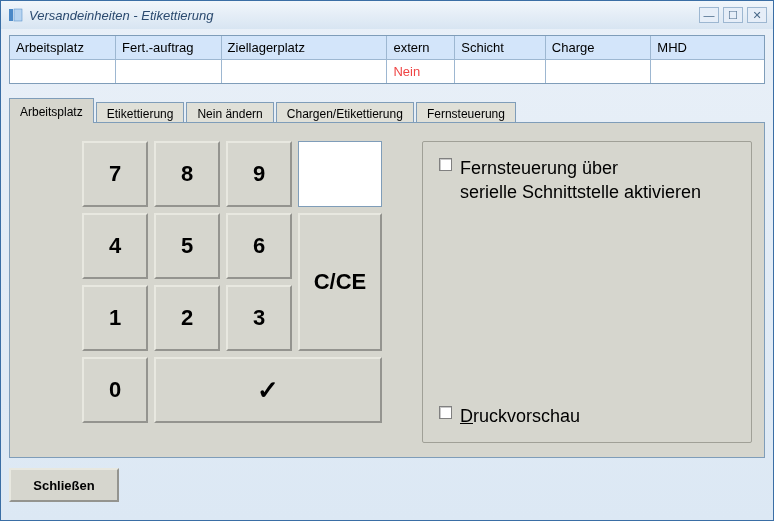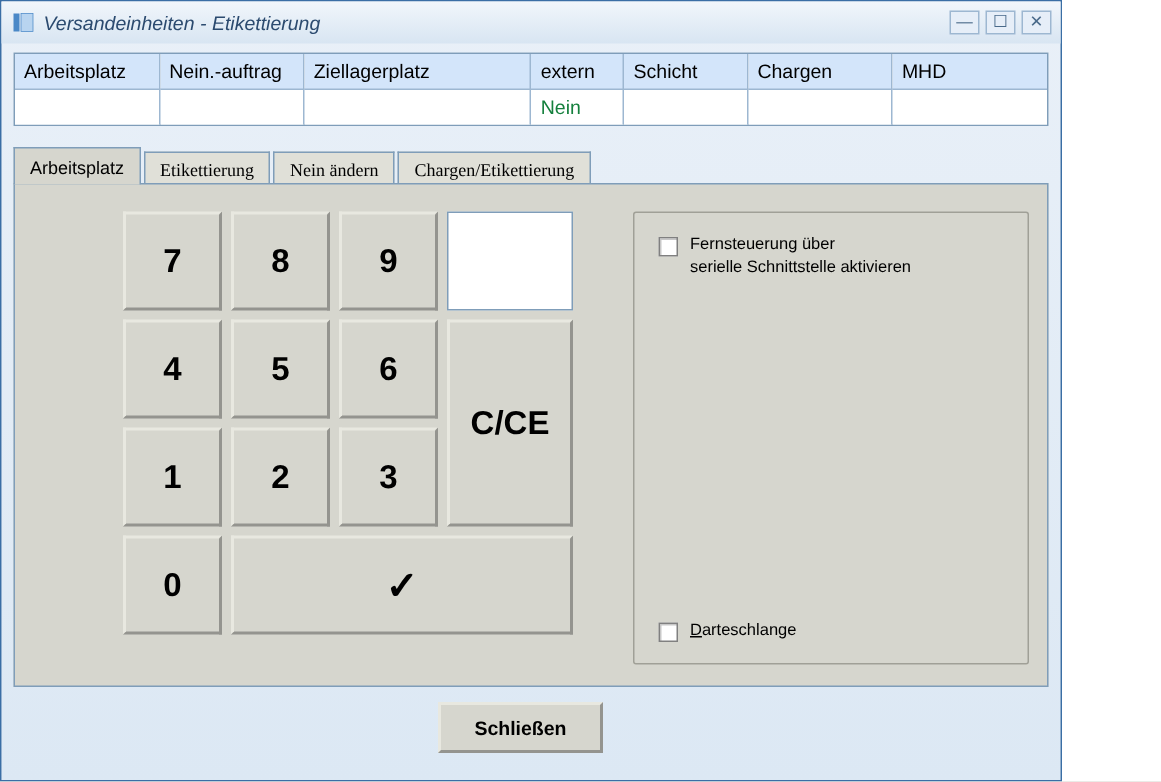--- a/index.html
+++ b/index.html
@@ -6,21 +6,21 @@
   html, body { margin: 0; padding: 0; }
   body {
     font-family: Tahoma, Arial, sans-serif;
     font-size: 13px;
     background: #fff;
     width: 774px;
     height: 521px;
     overflow: hidden;
   }
   .window {
-    width: 708px;
+    width: 774px;
     height: 521px;
     border: 1px solid #3a6ea5;
     background: linear-gradient(#e9f0f8, #dce8f4);
     display: flex;
     flex-direction: column;
   }
   .titlebar {
     height: 28px;
     background: linear-gradient(#f1f6fb, #d8e5f2);
     display: flex;
@@ -70,21 +70,21 @@
     overflow: hidden;
     white-space: nowrap;
   }
   .grid th {
     background: #d3e5fa;
     color: #000;
     border-bottom: 1px solid #9db7d1;
   }
   .grid td {
     background: #fff;
-    color: #15803d;
+    color: #ef4444;
   }
   .grid th:last-child, .grid td:last-child { border-right: none; }
 
   .tabstrip {
     margin-top: 14px;
     display: flex;
     align-items: flex-end;
   }
   .tab {
     padding: 4px 10px;
@@ -97,21 +97,20 @@
     position: relative;
   }
   .tab.active {
     background: #d6d6ce;
     padding-top: 6px;
     z-index: 2;
   }
   .tab.inactive {
     background: #e0e0d8;
     top: 2px;
-    font-family: Liberation Serif, serif;
   }
 
   .tabpage {
     border: 1px solid #7f9db9;
     background: #d6d6ce;
     flex: 1;
     padding: 18px 12px 14px 12px;
     display: flex;
     margin-top: -1px;
     position: relative;
@@ -163,38 +162,38 @@
     padding: 14px 16px;
     background: #d6d6ce;
     display: flex;
     flex-direction: column;
     gap: 20px;
   }
   .chk-row {
     display: flex;
     align-items: flex-start;
     gap: 8px;
-    font-size: 11px;
+    font-size: 18px;
   }
   .chk {
     width: 13px; height: 13px;
     border: 1px solid #808080;
     background: #fff;
     box-shadow: inset 1px 1px 0 #c8c8c8;
     flex-shrink: 0;
     margin-top: 2px;
     cursor: pointer;
   }
   .chk-row .lbl { line-height: 1.35; cursor: pointer; }
   .accel { text-decoration: underline; }
   .spacer { flex: 1; }
 
   .footer {
     display: flex;
-    justify-content: center;
+    justify-content: flex-start;
     padding: 10px 14px 10px 0;
   }
   .close-btn {
     min-width: 110px;
     height: 34px;
     border: 2px outset #e8e8e0;
     background: #d6d6ce;
     font-size: 13px;
     font-weight: bold;
     cursor: pointer;
@@ -232,25 +231,25 @@
             <col style="width:14%">
             <col style="width:22%">
           <col style="width:9%">
             <col style="width:12%">
             <col style="width:14%">
             <col style="width:15%">
         </colgroup>
         <thead>
           <tr>
             <th>Arbeitsplatz</th>
-            <th>Nein.-auftrag</th>
+            <th>Fert.-auftrag</th>
             <th>Ziellagerplatz</th>
             <th>extern</th>
             <th>Schicht</th>
-            <th>Chargen</th>
+            <th>Charge</th>
             <th>MHD</th>
           </tr>
         </thead>
         <tbody>
           <tr>
             <td></td>
             <td></td>
             <td></td>
             <td>Nein</td>
             <td></td>
@@ -259,20 +258,21 @@
           </tr>
         </tbody>
       </table>
     </div>
 
     <div class="tabstrip">
       <div class="tab active">Arbeitsplatz</div>
       <div class="tab inactive">Etikettierung</div>
       <div class="tab inactive">Nein ändern</div>
       <div class="tab inactive">Chargen/Etikettierung</div>
+      <div class="tab inactive">Fernsteuerung</div>
     </div>
 
     <div class="tabpage">
 
       <div class="keypad-area">
         <div class="kp-grid">
           <div class="kp-btn" style="grid-column:1;grid-row:1">7</div>
           <div class="kp-btn" style="grid-column:2;grid-row:1">8</div>
           <div class="kp-btn" style="grid-column:3;grid-row:1">9</div>
           <div class="kp-display"></div>
@@ -299,21 +299,21 @@
           <div class="chk"></div>
           <div class="lbl">
             <span>Fernsteuerung über</span><br>
             <span>serielle Schnittstelle aktivieren</span>
           </div>
         </div>
         <div class="spacer"></div>
         <div class="chk-row">
           <div class="chk"></div>
           <div class="lbl">
-            <span class="accel">D</span><span>arteschlange</span>
+            <span class="accel">D</span><span>ruckvorschau</span>
           </div>
         </div>
       </div>
 
     </div>
 
     <div class="footer">
       <div class="close-btn">Schließen</div>
     </div>
 

